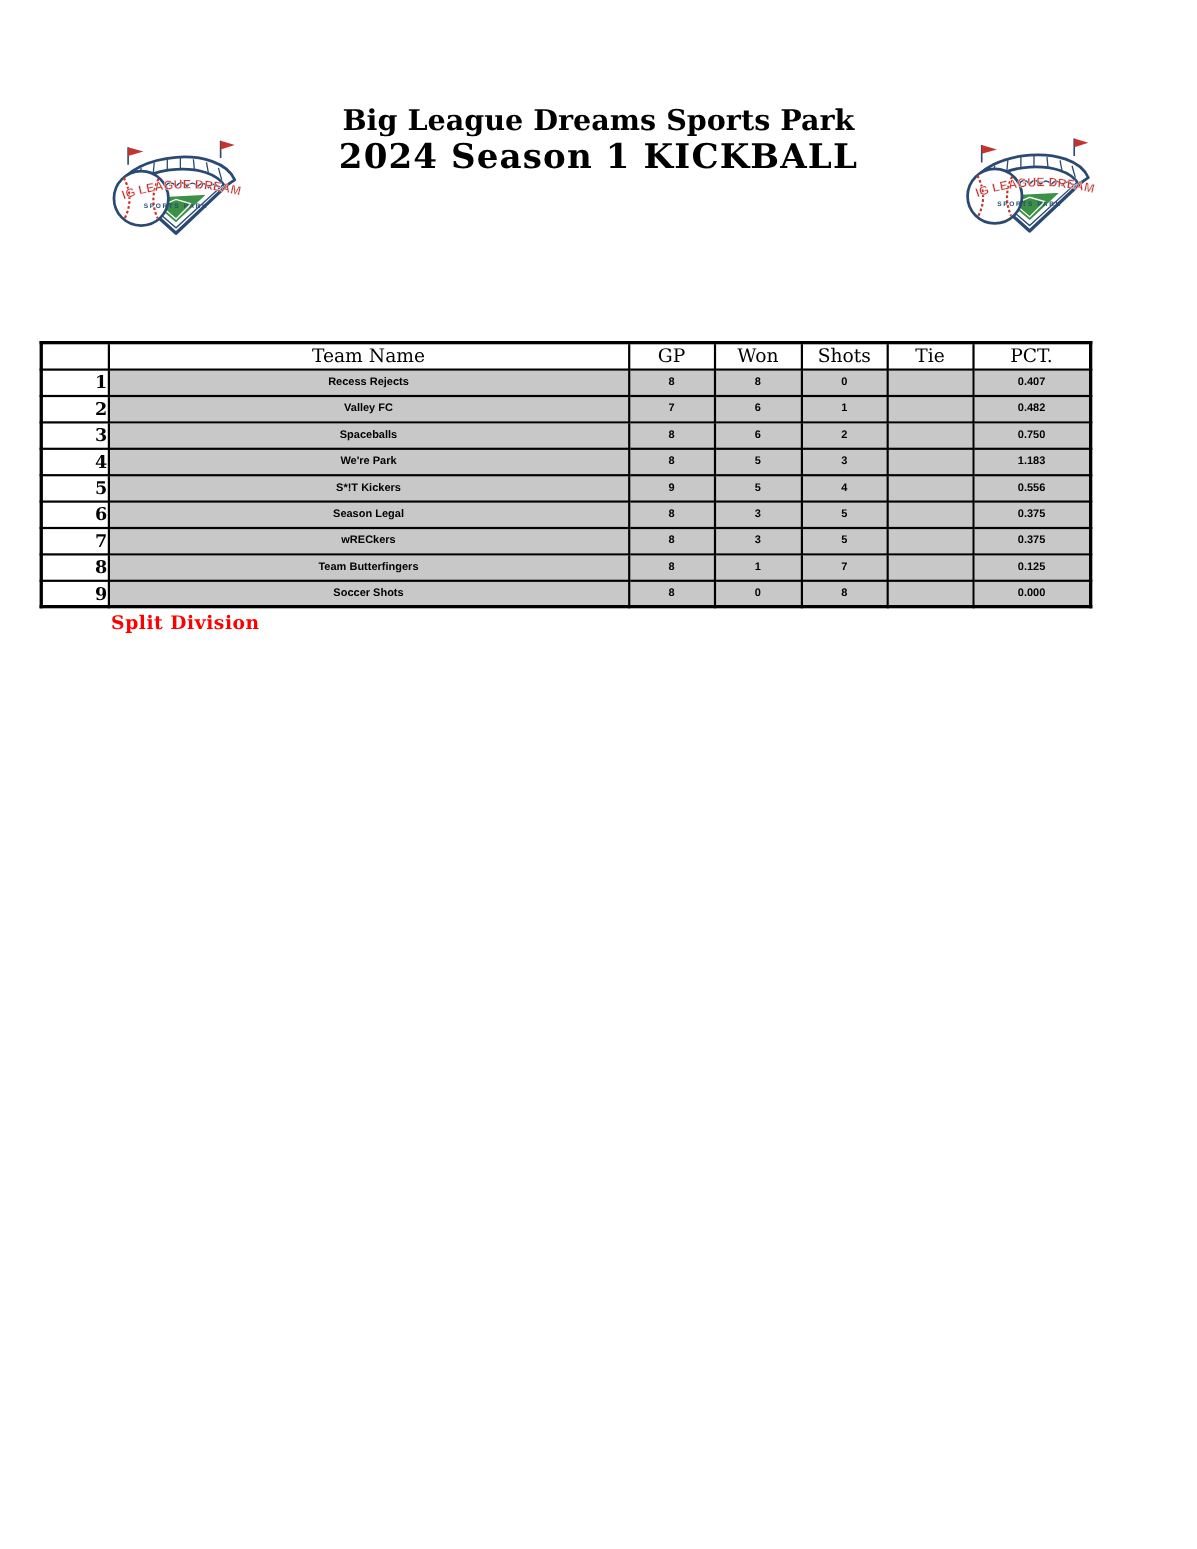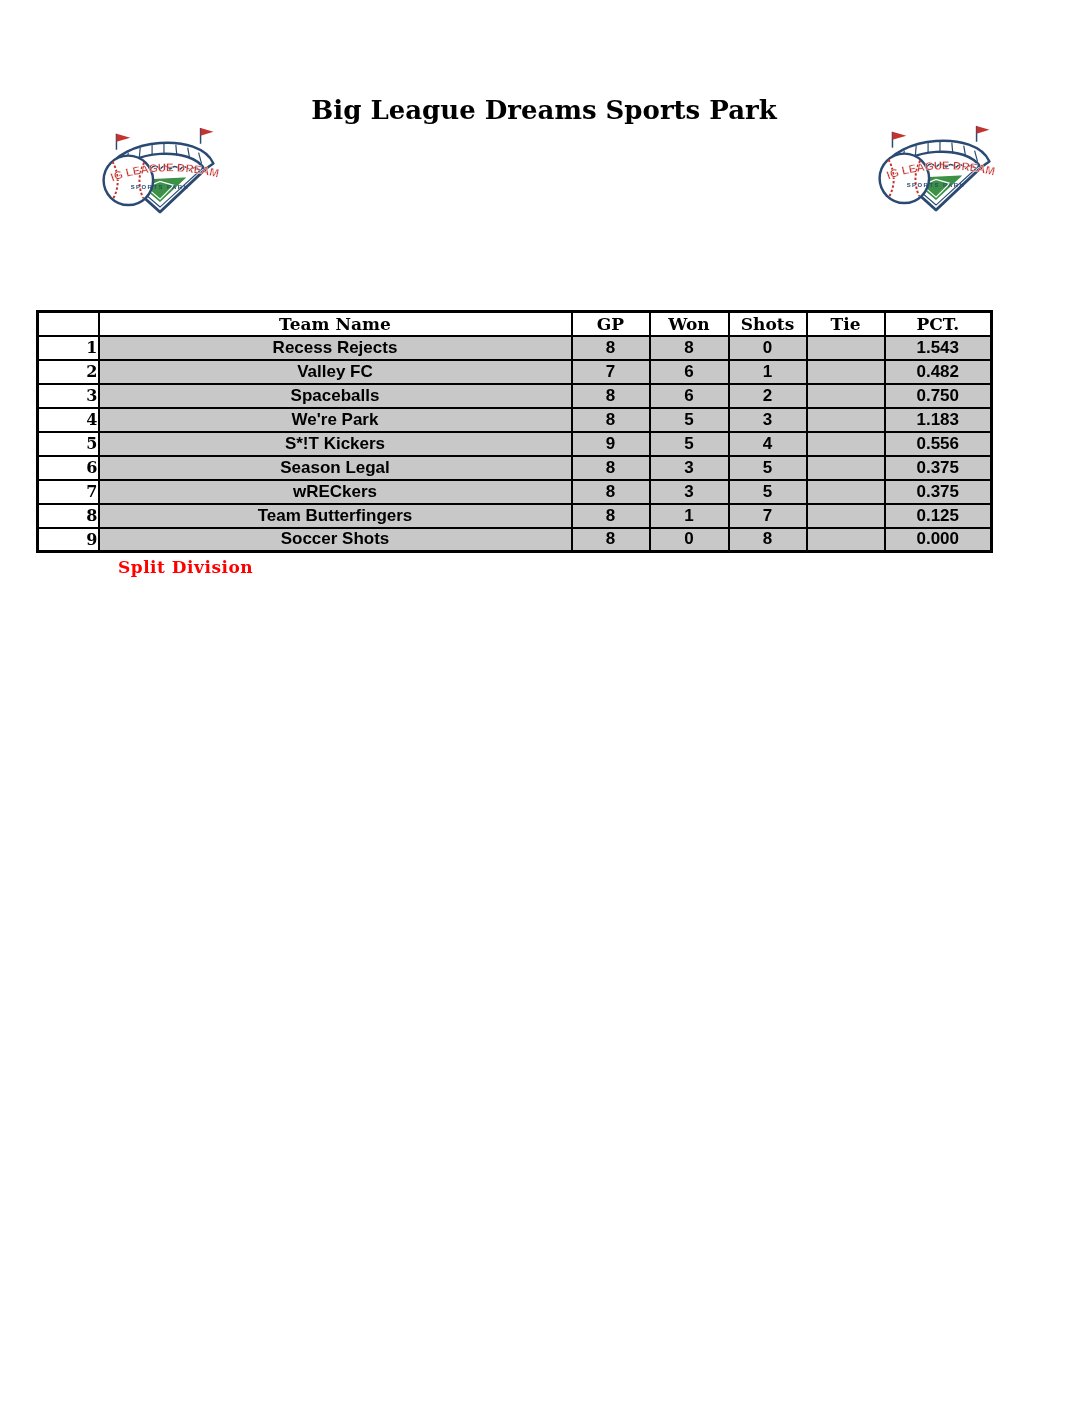--- a/index.html
+++ b/index.html
@@ -62,61 +62,62 @@
   table.standings td, table.standings th {
     border: 2px solid #000000;
     padding: 0;
     overflow: hidden;
     white-space: nowrap;
   }
   table.standings tr { height: 24px; }
   th.hdr {
     background: #ffffff;
     font-family: "DejaVu Serif", serif;
-    font-weight: bold;
+    font-weight: normal;
     font-size: 17px;
     text-align: center;
     color: #000000;
   }
   td.rank {
     background: #ffffff;
     font-family: "DejaVu Serif", serif;
     font-weight: bold;
     font-size: 16px;
     text-align: right;
     padding-right: 6px;
     color: #000000;
   }
   td.cell {
     background: #c8c8c8;
     font-family: "Liberation Sans", sans-serif;
     font-weight: bold;
-    font-size: 17px;
+    font-size: 10px;
     text-align: center;
     color: #000000;
   }
   
   .split-division {
     position: absolute;
-    left: 118px;
+    left: 101px;
     top: 557px;
     font-family: "DejaVu Serif", serif;
     font-weight: bold;
     font-size: 17px;
     color: #ff0000;
     letter-spacing: 0.5px;
   }
 </style>
 </head>
 <body>
 
 <div id="page">
 
   <div class="title-block">
     <div class="title-line1">Big League Dreams Sports Park</div>
+    <div class="title-line2">2024 Season 1 KICKBALL</div>
   </div>
 
   <svg class="logo logo-left" viewBox="0 0 120 95">
 
     <g>
       <line x1="16" y1="30" x2="16" y2="14" stroke="#2b4a73" stroke-width="1.5"></line>
       <polygon points="16,14 30,18 16,22" fill="#c5332f"></polygon>
       <line x1="101" y1="24" x2="101" y2="8" stroke="#2b4a73" stroke-width="1.5"></line>
       <polygon points="101,8 114,12 101,16" fill="#c5332f"></polygon>
     </g>
@@ -222,21 +223,21 @@
         <th class="hdr">Tie</th>
         <th class="hdr">PCT.</th>
       </tr>
       <tr>
         <td class="rank">1</td>
         <td class="cell">Recess Rejects</td>
         <td class="cell">8</td>
         <td class="cell">8</td>
         <td class="cell">0</td>
         <td class="cell"></td>
-        <td class="cell">1.543</td>
+        <td class="cell">0.407</td>
       </tr>
       <tr>
         <td class="rank">2</td>
         <td class="cell">Valley FC</td>
         <td class="cell">7</td>
         <td class="cell">6</td>
         <td class="cell">1</td>
         <td class="cell"></td>
         <td class="cell">0.482</td>
       </tr>

